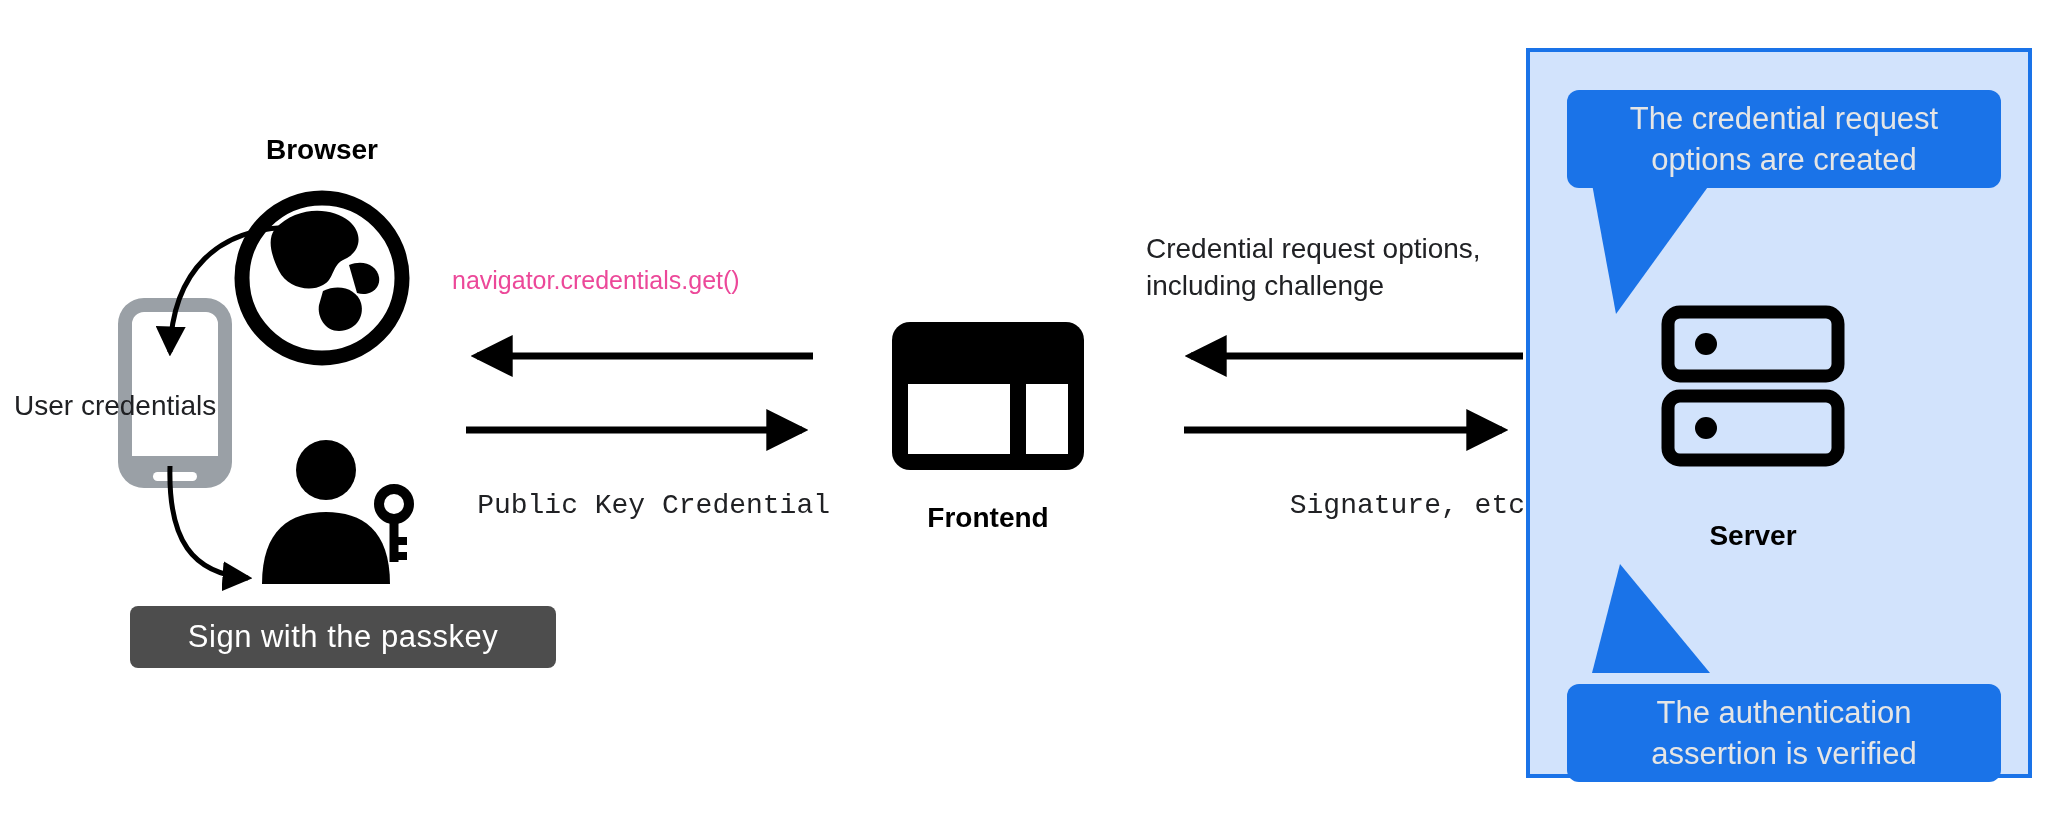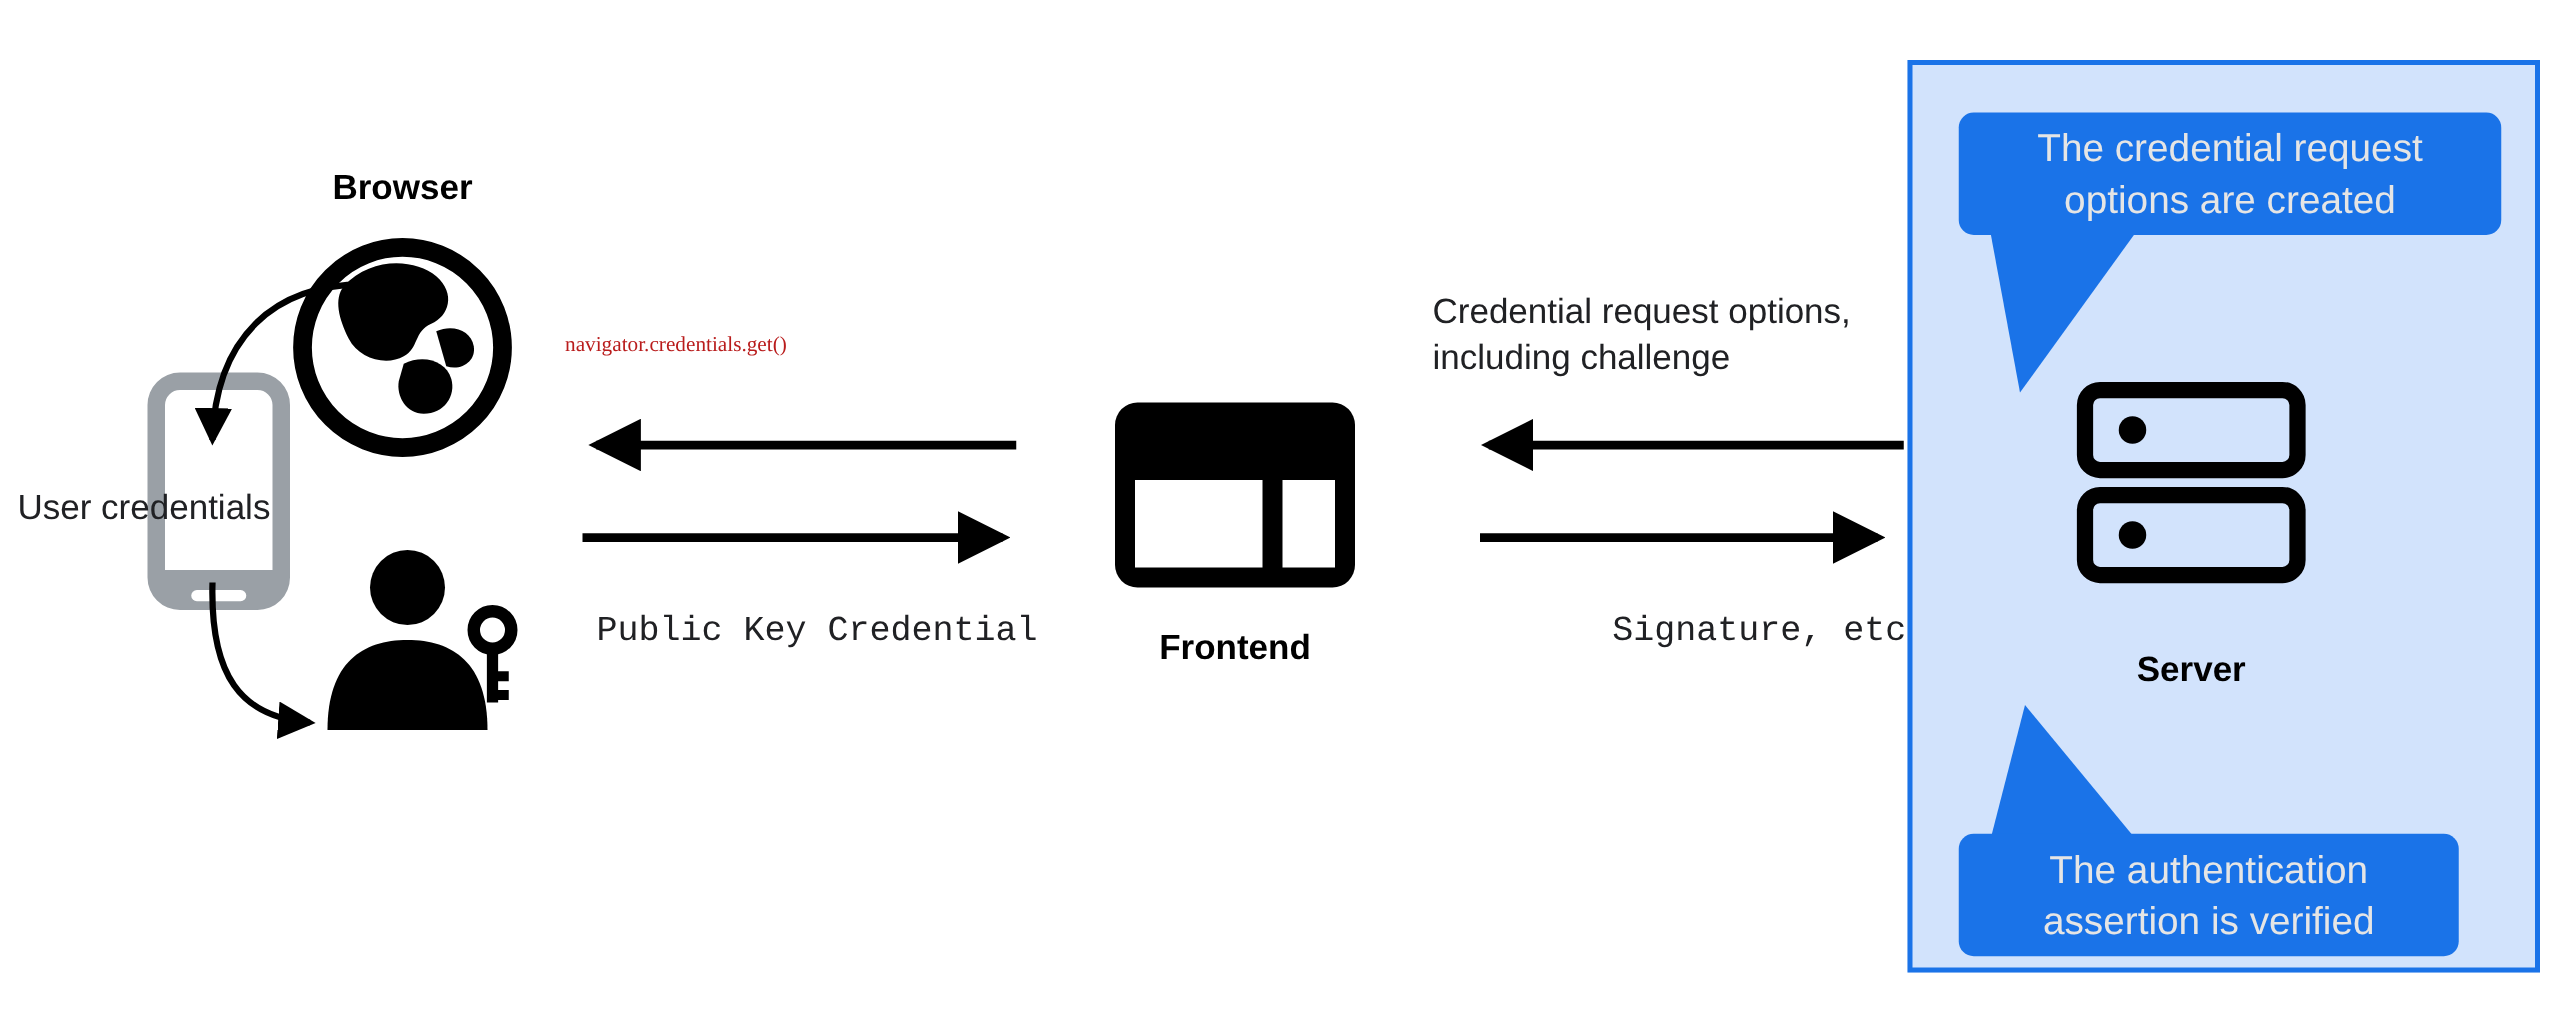--- a/index.html
+++ b/index.html
@@ -2,21 +2,21 @@
 <html><head>
 <meta charset="utf-8">
 <style>
   * { margin:0; padding:0; box-sizing:border-box; }
   html,body { background:#ffffff; }
   body { font-family:"Liberation Sans", sans-serif; color:#202124; }
   .canvas { position:relative; width:2046px; height:818px; background:#fff; overflow:hidden; }
   .abs { position:absolute; }
   .label { font-size:28px; color:#202124; white-space:nowrap; }
   .label-bold { font-weight:bold; font-size:28px; color:#000; text-align:center; white-space:nowrap; }
-  .code { font-family:Liberation Serif, serif; font-size:17px; color:#b91c1c; white-space:nowrap; }
+  .code { font-family:Liberation Sans, sans-serif; font-size:25px; color:#ec4899; white-space:nowrap; }
   .pre { white-space:pre-line; }
   .center { text-align:right;font-family:Liberation Mono, monospace; }
   .tooltip {
     background:#4d4d4d; color:#fff; border-radius:8px;
     display:flex; align-items:center; justify-content:center;
     font-size:31px; letter-spacing:0.5px;
   }
   .phone {
     border:14px solid #9aa0a6; border-bottom-width:32px; border-radius:26px;
     background:transparent;
@@ -60,20 +60,21 @@
   <svg class="abs overlay" style="left:0; top:0; z-index:2;" width="700" height="700" viewBox="0 0 700 700">
     <defs>
       <marker id="ah2" viewBox="0 0 10 10" refX="8.5" refY="5" markerWidth="6" markerHeight="6" orient="auto-start-reverse">
         <path d="M0,0 L10,5 L0,10 z" fill="#000"></path>
       </marker>
     </defs>
     <path d="M 305 228 C 215 222, 172 275, 170 352" fill="none" stroke="#000" stroke-width="5" marker-end="url(#ah2)"></path>
     <path d="M 170 466 C 168 540, 192 574, 248 578" fill="none" stroke="#000" stroke-width="5" marker-end="url(#ah2)"></path>
   </svg>
 
+  <div class="abs tooltip" style="left:130px; top:606px; width:426px; height:62px;">Sign with the passkey</div>
 
   <svg class="abs" style="left:248px; top:438px; z-index:3;" width="170" height="150" viewBox="0 0 170 150">
     <circle cx="78" cy="32" r="30" fill="#000"></circle>
     <path d="M14,146 C14,92 42,74 78,74 C114,74 142,92 142,146 Z" fill="#000"></path>
     <g fill="none" stroke="#000">
       <circle cx="146" cy="66" r="15" stroke-width="10"></circle>
       <line x1="146" y1="81" x2="146" y2="124" stroke-width="9"></line>
       <line x1="146" y1="103" x2="159" y2="103" stroke-width="8"></line>
       <line x1="146" y1="118" x2="159" y2="118" stroke-width="8"></line>
     </g>
@@ -116,17 +117,17 @@
 options are created</div>
 
     <svg class="abs" style="left:128px; top:252px; z-index:2;" width="190" height="172" viewBox="0 0 190 172">
       <rect x="10" y="8" width="170" height="64" rx="12" fill="none" stroke="#000" stroke-width="13"></rect>
       <circle cx="48" cy="40" r="11" fill="#000"></circle>
       <rect x="10" y="92" width="170" height="64" rx="12" fill="none" stroke="#000" stroke-width="13"></rect>
       <circle cx="48" cy="124" r="11" fill="#000"></circle>
     </svg>
     <div class="abs label-bold" style="left:123px; top:468px; width:200px; z-index:2;">Server</div>
 
-    <div class="abs bubble" style="left:37px; top:615px; width:400px; height:98px;">The authentication
+    <div class="abs bubble" style="left:37px; top:632px; width:434px; height:98px;">The authentication
 assertion is verified</div>
   </div>
 
 </div>
 
 </body></html>

